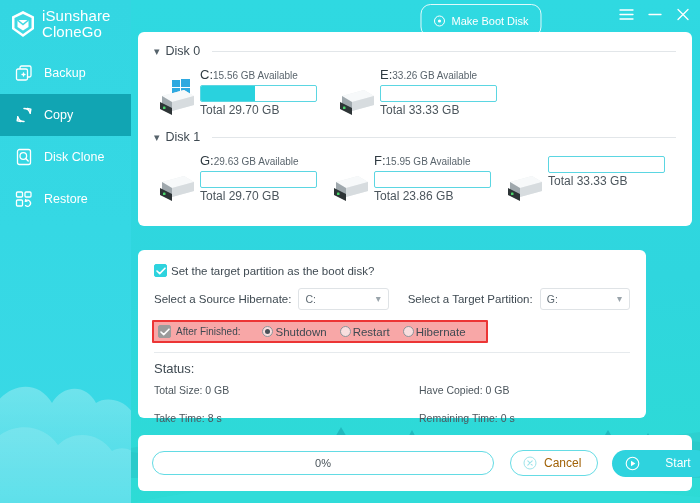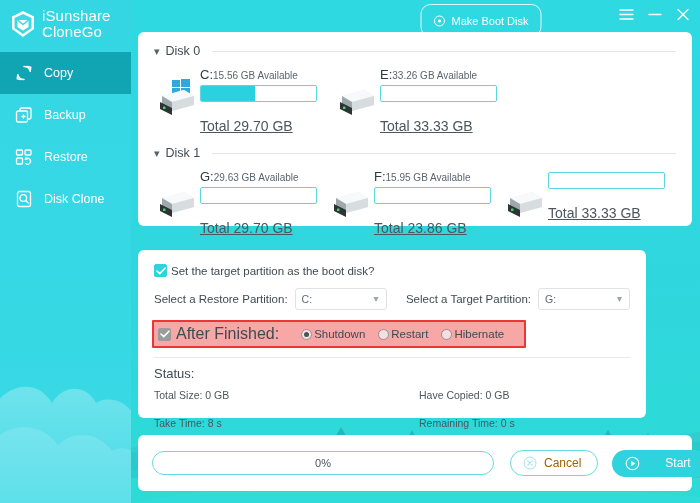--- a/index.html
+++ b/index.html
@@ -110,21 +110,21 @@
   .part-title .letter { font-size: 13px; color: #2f3a41; font-weight: 400; }
   .part-bar {
     width: 117px; height: 17px;
     border: 1px solid #5bd6e2;
     border-radius: 2px;
     background: #ffffff;
     margin-top: 2px;
     overflow: hidden;
   }
   .part-bar-fill { height: 100%; background: #29d2de; }
-  .part-total { font-size: 14px; color: #4c565d; margin-top: 16px; text-decoration: underline; }
+  .part-total { font-size: 12px; color: #4c565d; margin-top: 1px; }
 
   
   .settings-inner { padding: 14px 16px 0 16px; font-size: 11.5px; color: #3f4a52; }
   .row { display: flex; align-items: center; }
   .row-boot { margin-bottom: 11px; }
   .chk {
     width: 13px; height: 13px; border-radius: 2px;
     background: #2ed3de; border: 1px solid #2ed3de;
     display: inline-flex; align-items: center; justify-content: center;
     flex: 0 0 auto; cursor: pointer;
@@ -153,21 +153,21 @@
   .spacer-gap { width: 30px; }
 
   .after-box {
     display: inline-flex; align-items: center;
     background: #f8a7a7;
     border: 2px solid #ec3535;
     padding: 3px 7px 3px 4px;
     border-radius: 1px;
     margin-left: -2px;
   }
-  .after-label { margin-left: 5px; margin-right: 22px; font-size: 16px; color: #3f4a52; }
+  .after-label { margin-left: 5px; margin-right: 22px; font-size: 10px; color: #3f4a52; }
   .radio-wrap { display: inline-flex; align-items: center; margin-right: 13px; cursor: pointer; }
   .radio {
     width: 11px; height: 11px; border-radius: 50%;
     border: 1px solid #8d949a; background: #f8dede;
     display: inline-flex; align-items: center; justify-content: center;
     flex: 0 0 auto;
   }
   .radio.on::after {
     content: ""; width: 5px; height: 5px; border-radius: 50%; background: #4a5159;
   }
@@ -290,57 +290,57 @@
         <path d="M7.5 10 L13 14.5 L18.5 10" fill="none" stroke="#3ed9e3" stroke-width="1.6"></path>
       </svg>
       <div class="brand-text">
         <span>iSunshare</span>
         <span>CloneGo</span>
       </div>
     </div>
 
     <div class="nav">
 
+      <div class="nav-item">
+        <svg class="nav-icon" viewBox="0 0 20 20">
+          <rect x="6" y="3" width="11" height="11" rx="1.5" fill="none" stroke="#fff" stroke-width="1.3"></rect>
+          <rect x="2.5" y="6" width="11" height="11" rx="1.5" fill="#3ad7e2" stroke="#fff" stroke-width="1.3"></rect>
+          <path d="M8 11.5 L11 11.5 M9.5 10 L9.5 13" stroke="#fff" stroke-width="1.3" stroke-linecap="round"></path>
+        </svg>
+        <span class="nav-label">Backup</span>
+      </div>
+
       <div class="nav-item active">
         <svg class="nav-icon" viewBox="0 0 20 20">
           <path d="M10 3.5 A6.5 6.5 0 0 1 16.3 8.3" fill="none" stroke="#fff" stroke-width="1.5" stroke-linecap="round"></path>
           <path d="M10 16.5 A6.5 6.5 0 0 1 3.7 11.7" fill="none" stroke="#fff" stroke-width="1.5" stroke-linecap="round"></path>
           <path d="M13.2 3.6 L16.8 4.2 L16.2 7.8" fill="none" stroke="#fff" stroke-width="1.5" stroke-linecap="round" stroke-linejoin="round"></path>
           <path d="M6.8 16.4 L3.2 15.8 L3.8 12.2" fill="none" stroke="#fff" stroke-width="1.5" stroke-linecap="round" stroke-linejoin="round"></path>
         </svg>
         <span class="nav-label">Copy</span>
       </div>
 
       <div class="nav-item">
         <svg class="nav-icon" viewBox="0 0 20 20">
-          <rect x="6" y="3" width="11" height="11" rx="1.5" fill="none" stroke="#fff" stroke-width="1.3"></rect>
-          <rect x="2.5" y="6" width="11" height="11" rx="1.5" fill="#3ad7e2" stroke="#fff" stroke-width="1.3"></rect>
-          <path d="M8 11.5 L11 11.5 M9.5 10 L9.5 13" stroke="#fff" stroke-width="1.3" stroke-linecap="round"></path>
-        </svg>
-        <span class="nav-label">Backup</span>
+          <rect x="3.5" y="2.5" width="13" height="15" rx="2" fill="none" stroke="#fff" stroke-width="1.3"></rect>
+          <circle cx="9.3" cy="9" r="3.3" fill="none" stroke="#fff" stroke-width="1.3"></circle>
+          <path d="M11.7 11.4 L14.2 14" stroke="#fff" stroke-width="1.4" stroke-linecap="round"></path>
+        </svg>
+        <span class="nav-label">Disk Clone</span>
       </div>
 
       <div class="nav-item">
         <svg class="nav-icon" viewBox="0 0 20 20">
           <rect x="2.5" y="3" width="6" height="5" rx="1" fill="none" stroke="#fff" stroke-width="1.3"></rect>
           <rect x="11" y="3" width="6" height="5" rx="1" fill="none" stroke="#fff" stroke-width="1.3"></rect>
           <rect x="2.5" y="11" width="6" height="6" rx="1" fill="none" stroke="#fff" stroke-width="1.3"></rect>
           <path d="M11.5 12 A3 3 0 1 1 11.5 16.5" fill="none" stroke="#fff" stroke-width="1.3" stroke-linecap="round"></path>
           <path d="M11.8 10.2 L11.3 12.4 L13.5 12.1" fill="none" stroke="#fff" stroke-width="1.3" stroke-linejoin="round"></path>
         </svg>
         <span class="nav-label">Restore</span>
-      </div>
-
-      <div class="nav-item">
-        <svg class="nav-icon" viewBox="0 0 20 20">
-          <rect x="3.5" y="2.5" width="13" height="15" rx="2" fill="none" stroke="#fff" stroke-width="1.3"></rect>
-          <circle cx="9.3" cy="9" r="3.3" fill="none" stroke="#fff" stroke-width="1.3"></circle>
-          <path d="M11.7 11.4 L14.2 14" stroke="#fff" stroke-width="1.4" stroke-linecap="round"></path>
-        </svg>
-        <span class="nav-label">Disk Clone</span>
       </div>
 
     </div>
   </div>
 
   <div class="topbar">
     <div class="boot-btn">
       <svg width="12" height="12" viewBox="0 0 12 12">
         <circle cx="6" cy="6" r="5" fill="none" stroke="#ffffff" stroke-width="1"></circle>
         <circle cx="6" cy="6" r="1.6" fill="#ffffff"></circle>
@@ -499,21 +499,21 @@
       <div class="row row-boot">
         <span class="chk">
           <svg width="10" height="8" viewBox="0 0 10 8">
             <path d="M1 4 L3.7 6.6 L9 1.2" fill="none" stroke="#ffffff" stroke-width="1.6" stroke-linecap="round" stroke-linejoin="round"></path>
           </svg>
         </span>
         <span class="chk-label">Set the target partition as the boot disk?</span>
       </div>
 
       <div class="row-select">
-        <span class="sel-label">Select a Restore Partition:</span>
+        <span class="sel-label">Select a Source Hibernate:</span>
         <div class="select">
           <span>C:</span>
           <span class="caret">▾</span>
         </div>
         <span class="spacer-gap"></span>
         <span class="sel-label">Select a Target Partition:</span>
         <div class="select">
           <span>G:</span>
           <span class="caret">▾</span>
         </div>

